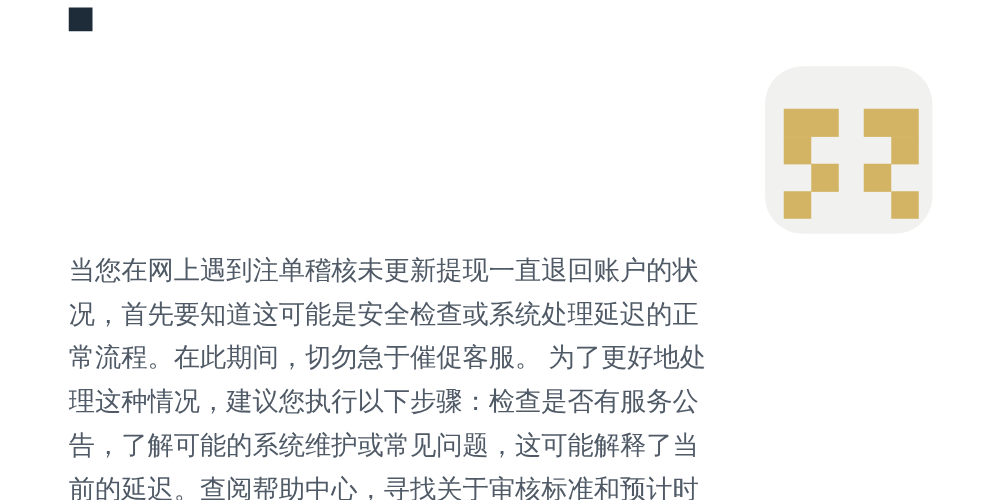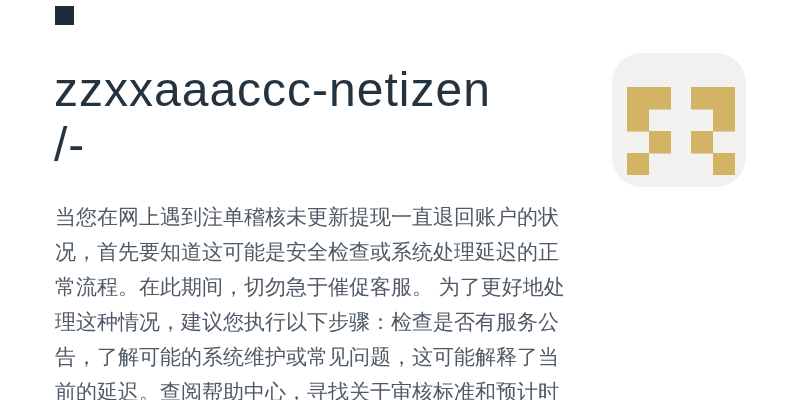--- a/index.html
+++ b/index.html
@@ -64,22 +64,20 @@
     white-space: pre-line;
   }
 </style>
 </head>
 <body>
 
 <div class="page">
 
   <div class="logo-square"></div>
 
-  <h1 class="title">zzxxaaaccc-netizen
-/-</h1>
 
   <div class="app-icon">
     <svg width="134" height="134" viewBox="0 0 134 134" aria-hidden="true">
 
       <rect x="15" y="34" width="44" height="22.5" fill="currentColor"></rect>
       <rect x="15" y="56" width="22" height="22.5" fill="currentColor"></rect>
       <rect x="37" y="78" width="22" height="22.5" fill="currentColor"></rect>
       <rect x="15" y="100" width="22" height="22" fill="currentColor"></rect>
 
       <rect x="79" y="34" width="44" height="22.5" fill="currentColor"></rect>

